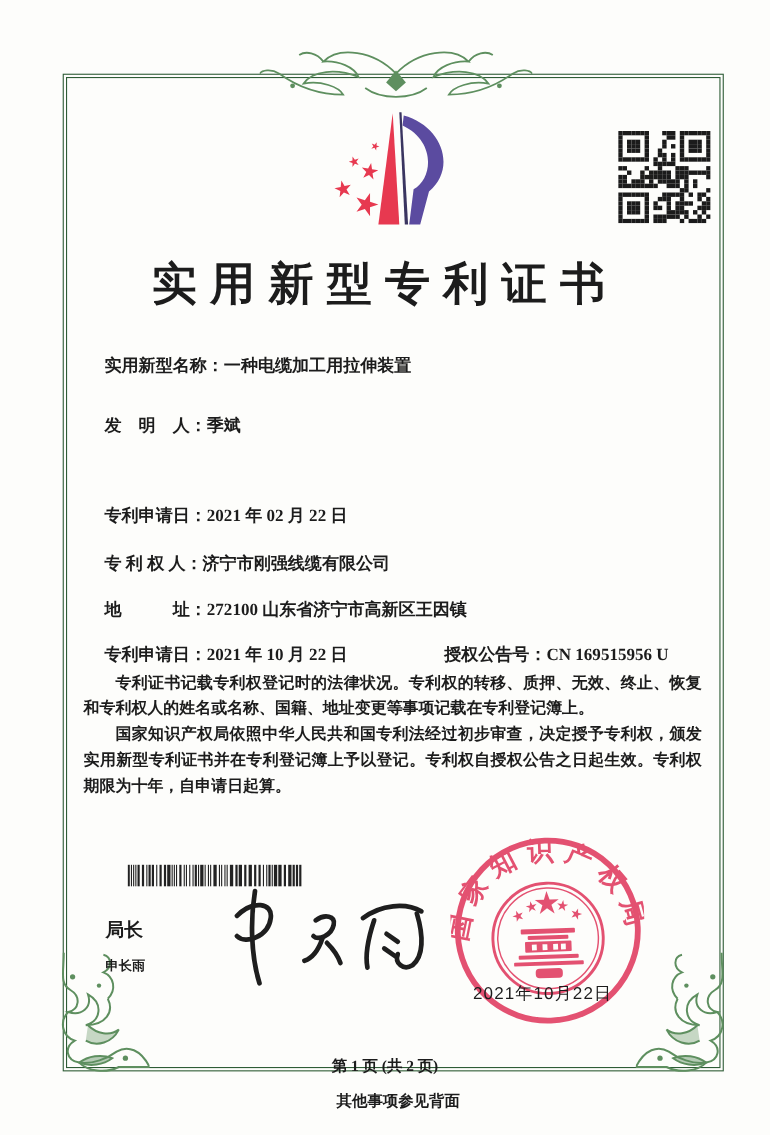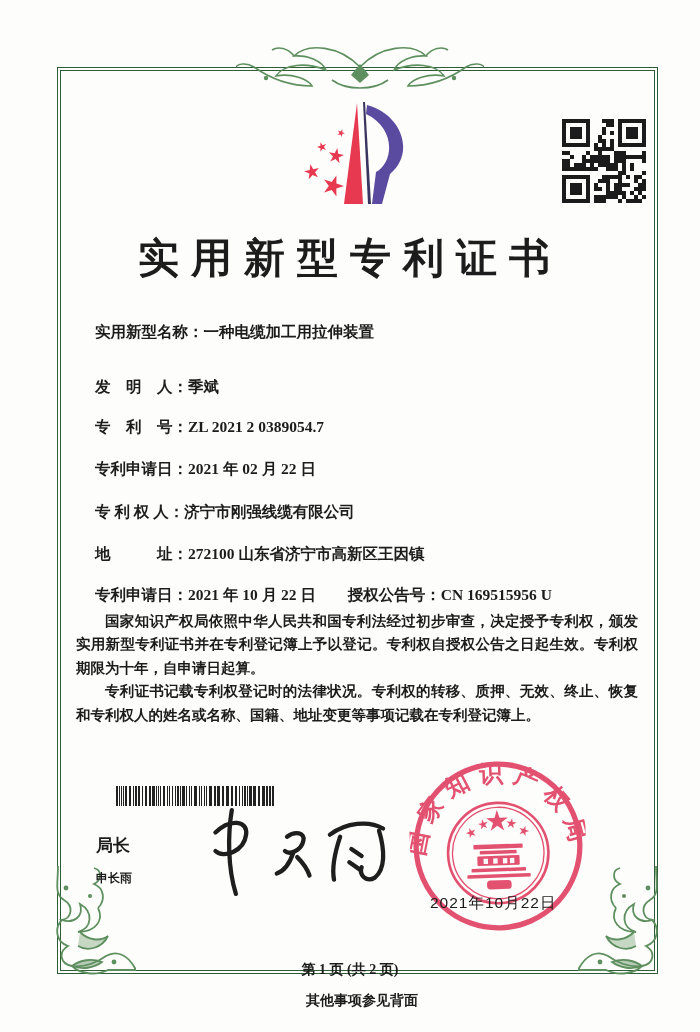--- a/index.html
+++ b/index.html
@@ -13,21 +13,21 @@
          border:1.5px solid var(--frame-green);}
   .frame .inner{position:absolute;inset:2px;border:1px solid var(--frame-green);}
   .abs{position:absolute;}
   .cert-no{left:84px;top:126px;font-size:15.5px;font-weight:600;letter-spacing:2px;}
   .logo{left:296px;top:100px;width:118px;height:114px;}
   .qr{left:562px;top:119px;width:84px;height:84px;}
   .title{left:0;width:700px;top:231px;text-align:center;font-size:41px;font-weight:700;
          letter-spacing:12px;font-family:"Liberation Sans",sans-serif;}
   .frow{position:absolute;left:95px;font-size:15.5px;font-weight:600;white-space:nowrap;text-align:right;}
   .f0{top:322px}.f1{top:377px}.f2{top:417px}.f3{top:459px}.f4{top:502px}.f5{top:544px}.f6{top:585px}
-  .frow .pair2{margin-left:28px;}
+  .frow .pair2{margin-left:84px;}
   .body-text{left:76px;top:610px;width:562px;font-size:14.5px;line-height:1.62;
              font-weight:600;text-align:justify;}
   .body-text p{margin:0;text-indent:2em;}
   .barcode{left:116px;top:786px;width:162px;height:20px;}
   .dir-title{left:96px;top:834px;font-size:17px;font-weight:700;font-family:"Liberation Sans",sans-serif;}
   .dir-name{left:96px;top:870px;font-size:12px;font-weight:700;font-family:"Liberation Sans",sans-serif;}
   .sig{left:182px;top:806px;width:210px;height:92px;}
   .seal{left:410px;top:758px;width:176px;height:176px;transform:rotate(-2deg);}
   .seal-date{left:430px;top:893px;font-size:15.5px;font-weight:400;letter-spacing:1px;
              font-family:"Liberation Sans",sans-serif;}
@@ -340,32 +340,31 @@
         <rect x="64" y="80" width="4" height="4"></rect>
         <rect x="68" y="80" width="4" height="4"></rect>
         <rect x="72" y="80" width="4" height="4"></rect>
         <rect x="76" y="80" width="4" height="4"></rect>
       </svg></div>
 
   <div class="abs title">实用新型专利证书</div>
 
   <div class="frow f0"><span>实用新型名称：</span><span>一种电缆加工用拉伸装置</span></div>
   <div class="frow f1"><span>发　明　人：</span><span>季斌</span></div>
-  <div class="frow f2"><span>专　利　号：</span><span>ZL 2021 2 0389054.7</span></div>
   <div class="frow f3"><span>专利申请日：</span><span>2021 年 02 月 22 日</span></div>
   <div class="frow f4"><span>专 利 权 人：</span><span>济宁市刚强线缆有限公司</span></div>
   <div class="frow f5"><span>地　　　址：</span><span>272100 山东省济宁市高新区王因镇</span></div>
   <div class="frow f6">
     <span>专利申请日：</span><span>2021 年 10 月 22 日</span>
     <span class="pair2">授权公告号：</span><span>CN 169515956 U</span>
   </div>
 
   <div class="abs body-text">
+    <p>专利证书记载专利权登记时的法律状况。专利权的转移、质押、无效、终止、恢复和专利权人的姓名或名称、国籍、地址变更等事项记载在专利登记簿上。</p>
     <p>国家知识产权局依照中华人民共和国专利法经过初步审查，决定授予专利权，颁发实用新型专利证书并在专利登记簿上予以登记。专利权自授权公告之日起生效。专利权期限为十年，自申请日起算。</p>
-    <p>专利证书记载专利权登记时的法律状况。专利权的转移、质押、无效、终止、恢复和专利权人的姓名或名称、国籍、地址变更等事项记载在专利登记簿上。</p>
   </div>
 
   <div class="abs barcode"><svg width="162" height="20" viewBox="0 0 162 20" fill="#222">
         <rect x="0" y="0" width="2" height="20"></rect>
         <rect x="3" y="0" width="1" height="20"></rect>
         <rect x="5" y="0" width="1" height="20"></rect>
         <rect x="7" y="0" width="1" height="20"></rect>
         <rect x="9" y="0" width="2" height="20"></rect>
         <rect x="13" y="0" width="2" height="20"></rect>
         <rect x="17" y="0" width="1" height="20"></rect>

